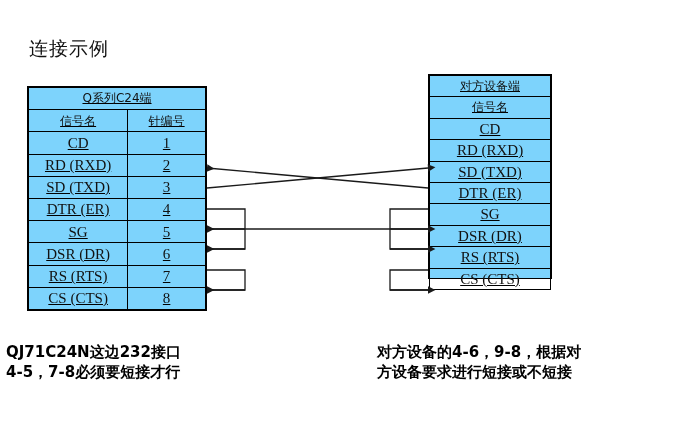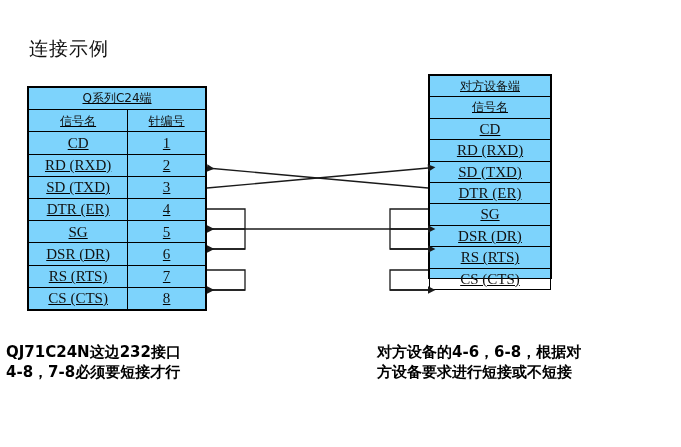--- a/index.html
+++ b/index.html
@@ -197,17 +197,17 @@
       <path d="M428,209 L390,209 L390,249 L428,249"></path>
       <path d="M390,229 L428,229" marker-end="url(#arrR)"></path>
       <path d="M390,249 L428,249" marker-end="url(#arrR)"></path>
 
       <path d="M428,270 L390,270 L390,290 L428,290"></path>
       <path d="M390,290 L428,290" marker-end="url(#arrR)"></path>
     </g>
   </svg>
 
   <div class="caption" id="caption-left">QJ71C24N这边232接口
-4-8，7-8必须要短接才行</div>
-  <div class="caption" id="caption-right">对方设备的4-6，6-8，根据对
+4-5，7-8必须要短接才行</div>
+  <div class="caption" id="caption-right">对方设备的4-6，9-8，根据对
 方设备要求进行短接或不短接</div>
 
 </div>
 
 </body></html>

